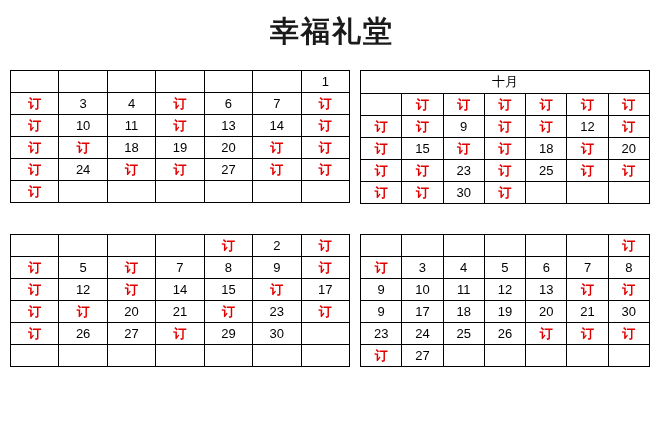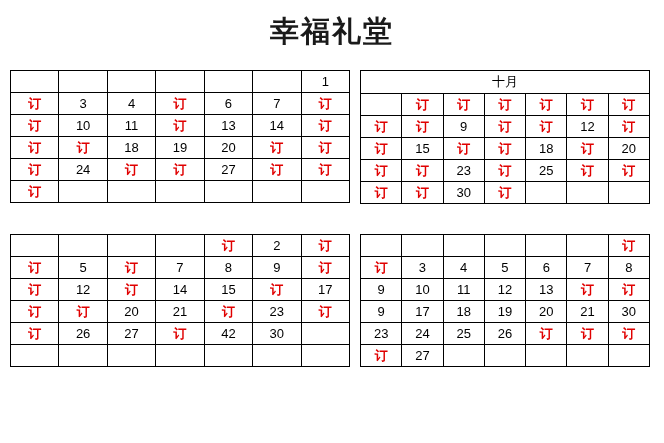--- a/index.html
+++ b/index.html
@@ -222,21 +222,21 @@
             <td>21</td>
             <td class="booked">订</td>
             <td>23</td>
             <td class="booked">订</td>
           </tr>
           <tr>
             <td class="booked">订</td>
             <td>26</td>
             <td>27</td>
             <td class="booked">订</td>
-            <td>42</td>
+            <td>29</td>
             <td>30</td>
             <td class="empty"></td>
           </tr>
           <tr>
             <td class="empty"></td>
             <td class="empty"></td>
             <td class="empty"></td>
             <td class="empty"></td>
             <td class="empty"></td>
             <td class="empty"></td>

